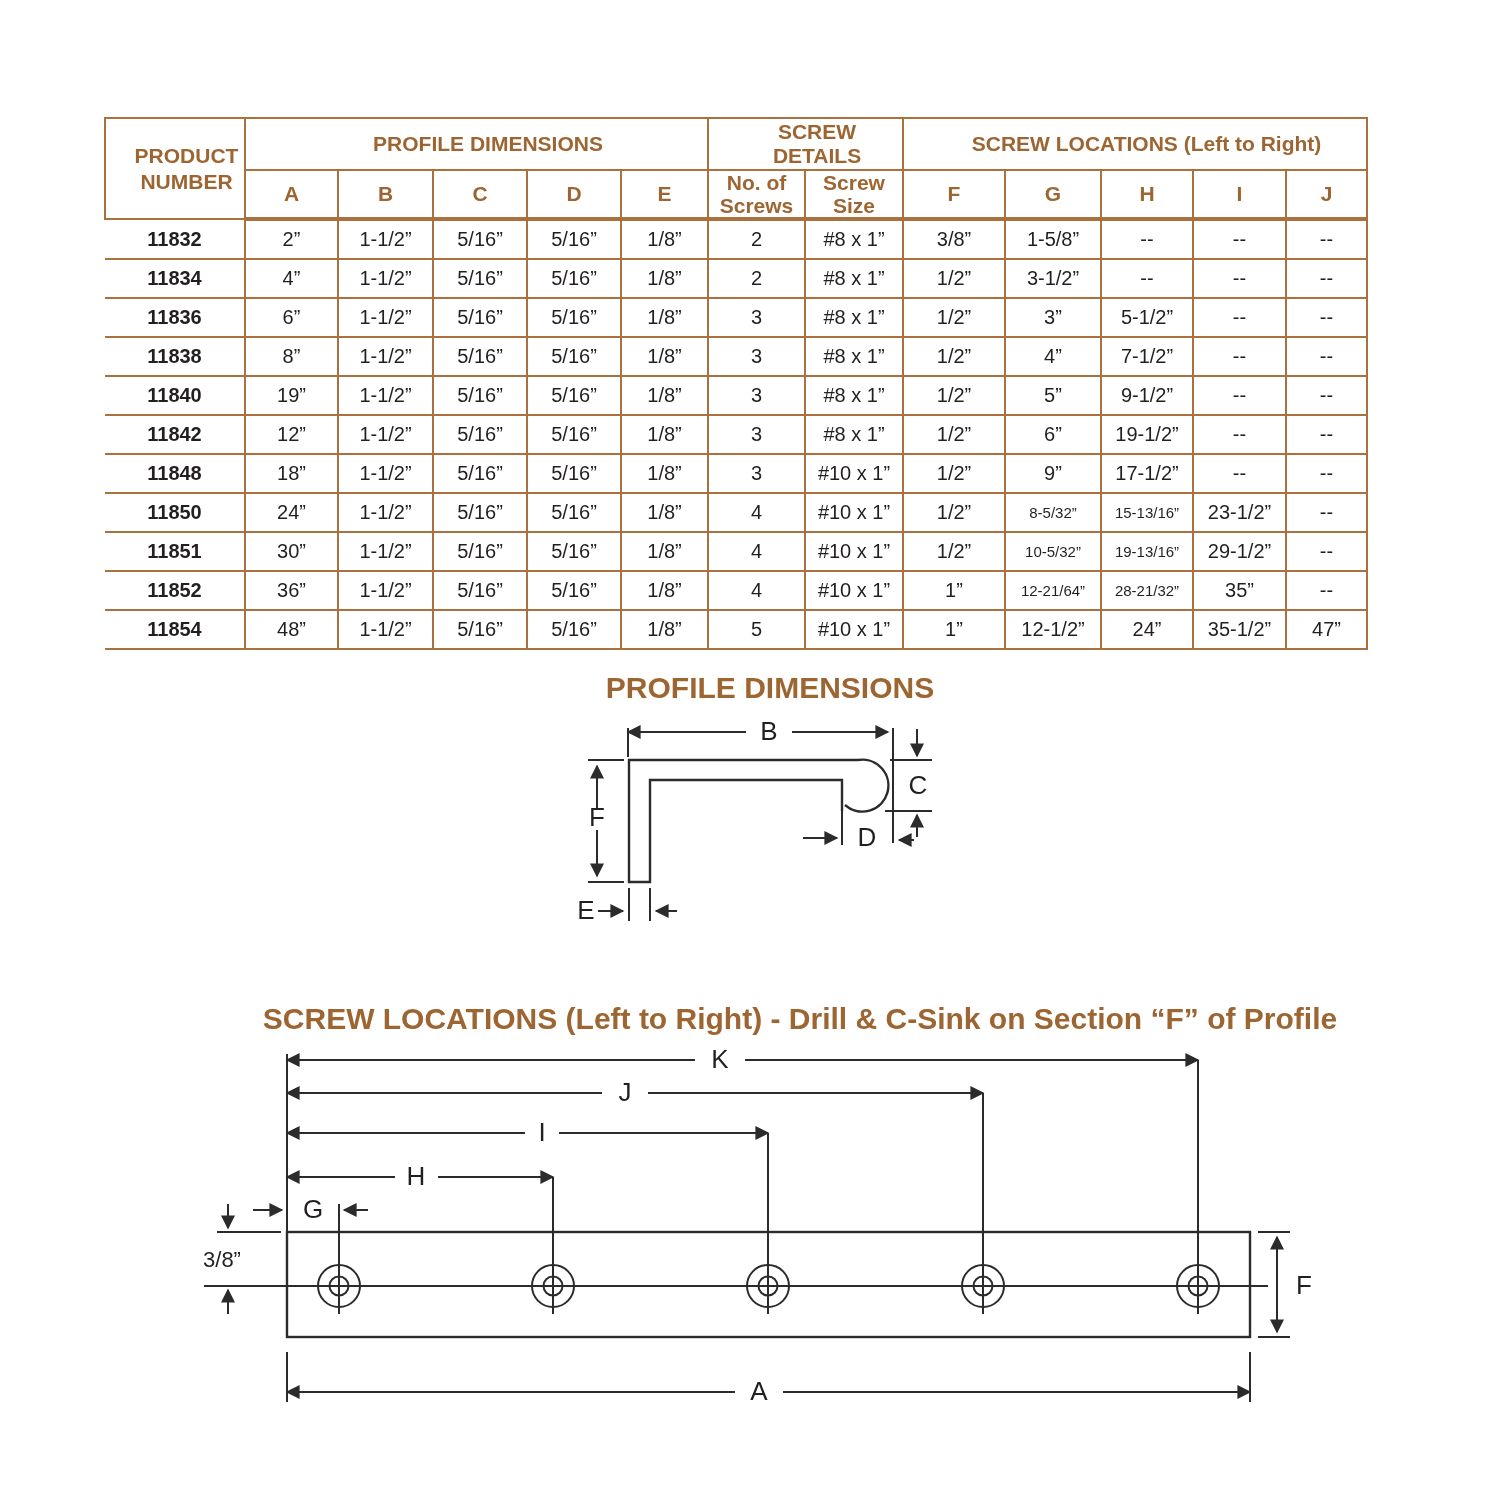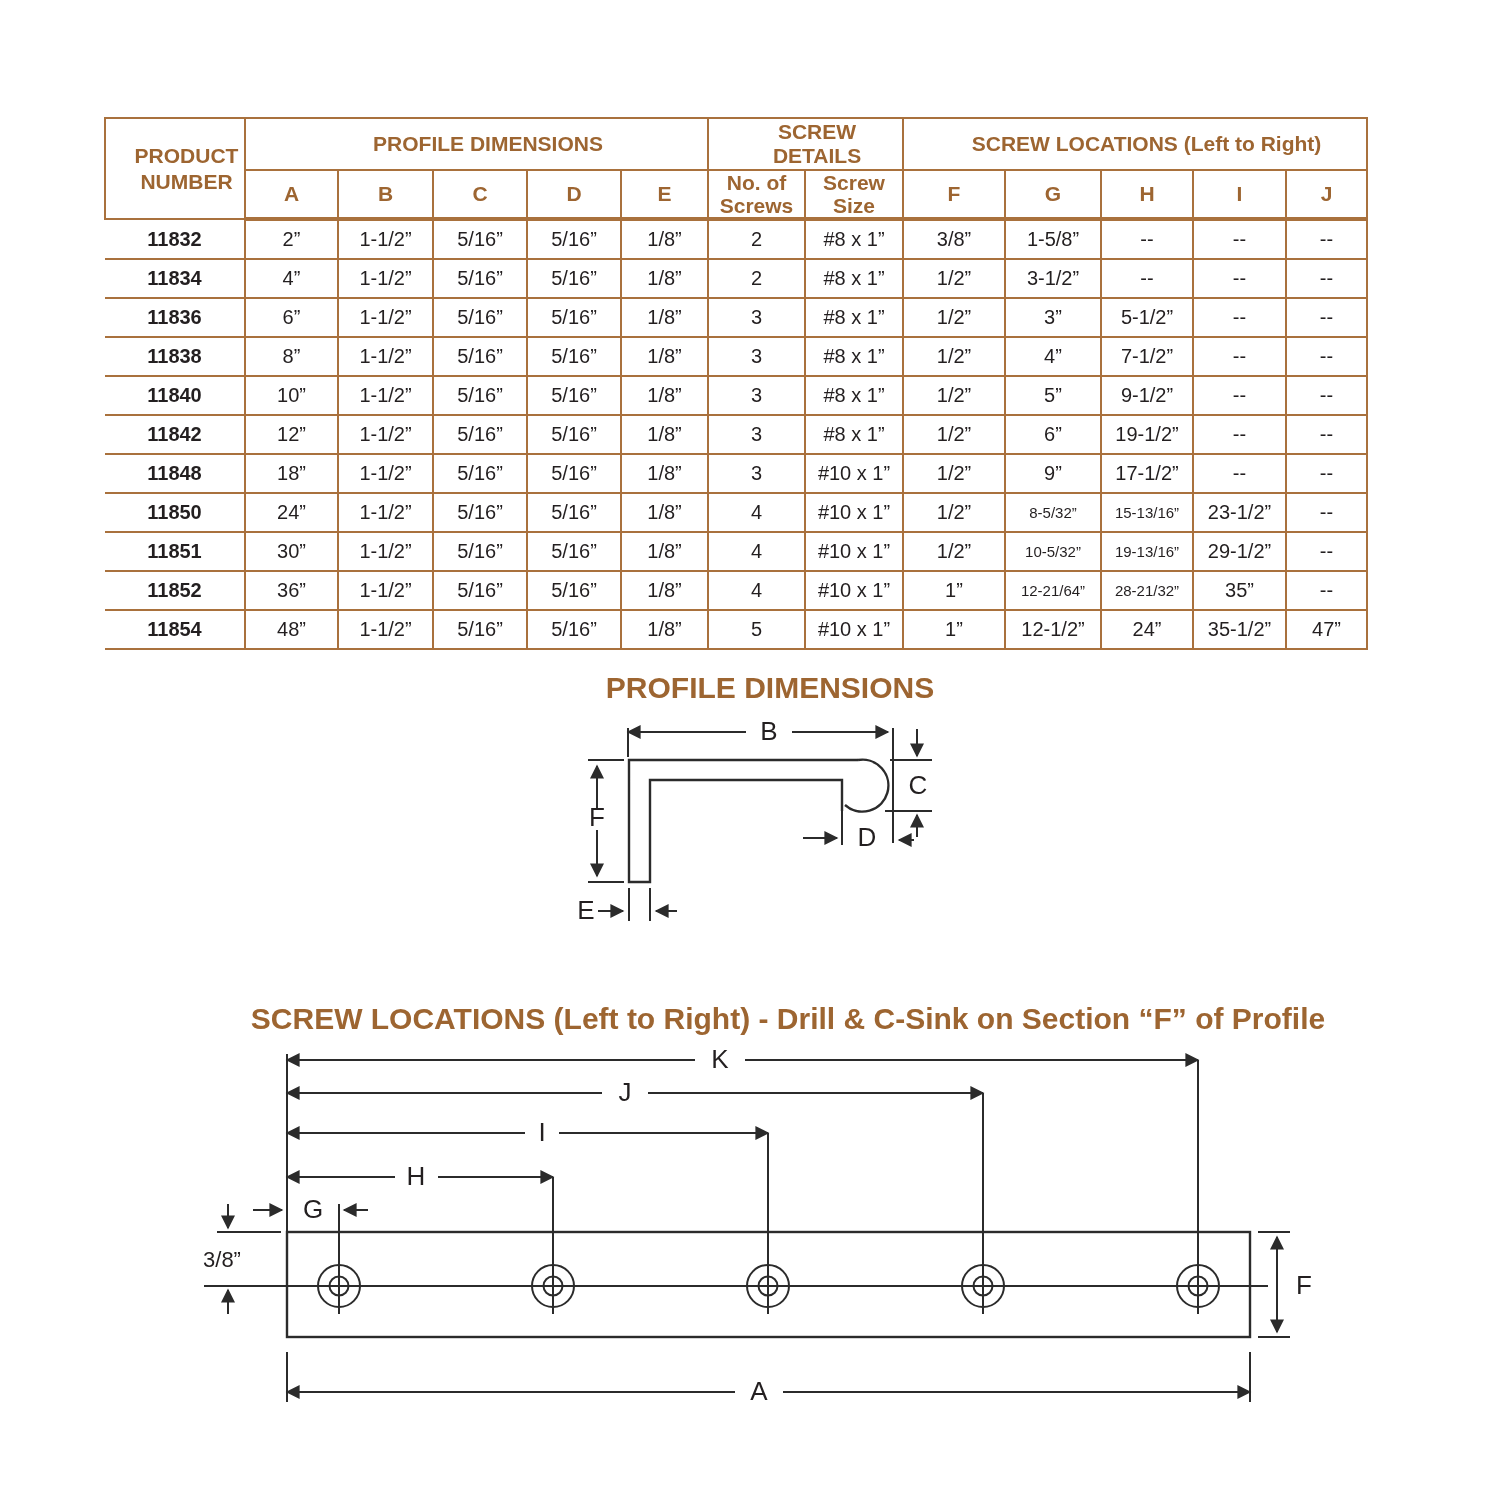--- a/index.html
+++ b/index.html
@@ -37,21 +37,21 @@
   tr.cols th.small{font-size:21px;line-height:1.1;}
   tbody td{height:37px;font-size:20px;background:#fff;}
   tbody td.prod{border-left:none;font-weight:700;}
   tbody td.tiny{font-size:15px;}
   
   .ptitle{
     position:absolute;left:535px;top:671px;width:470px;text-align:center;
     font-size:30px;font-weight:700;color:var(--brown-text);
   }
   .stitle{
-    position:absolute;left:148px;top:1002px;width:1280px;text-align:center;
+    position:absolute;left:160px;top:1002px;width:1280px;text-align:center;
     font-size:30px;font-weight:700;color:var(--brown-text);
   }
   
   svg{position:absolute;}
   svg .ln{stroke:var(--stroke);stroke-width:2.4;fill:none;}
   svg .thin{stroke:var(--stroke);stroke-width:2;fill:none;}
   svg text{
     fill:var(--ink);font-family:"Liberation Sans",sans-serif;font-size:26px;
   }
   svg text.mid{text-anchor:middle;dominant-baseline:middle;}
@@ -158,21 +158,21 @@
         <td>3</td>
         <td>#8 x 1”</td>
         <td>1/2”</td>
         <td>4”</td>
         <td>7-1/2”</td>
         <td>--</td>
         <td>--</td>
       </tr>
       <tr>
         <td class="prod">11840</td>
-        <td>10”</td>
+        <td>19”</td>
         <td>1-1/2”</td>
         <td>5/16”</td>
         <td>5/16”</td>
         <td>1/8”</td>
         <td>3</td>
         <td>#8 x 1”</td>
         <td>1/2”</td>
         <td>5”</td>
         <td>9-1/2”</td>
         <td>--</td>

